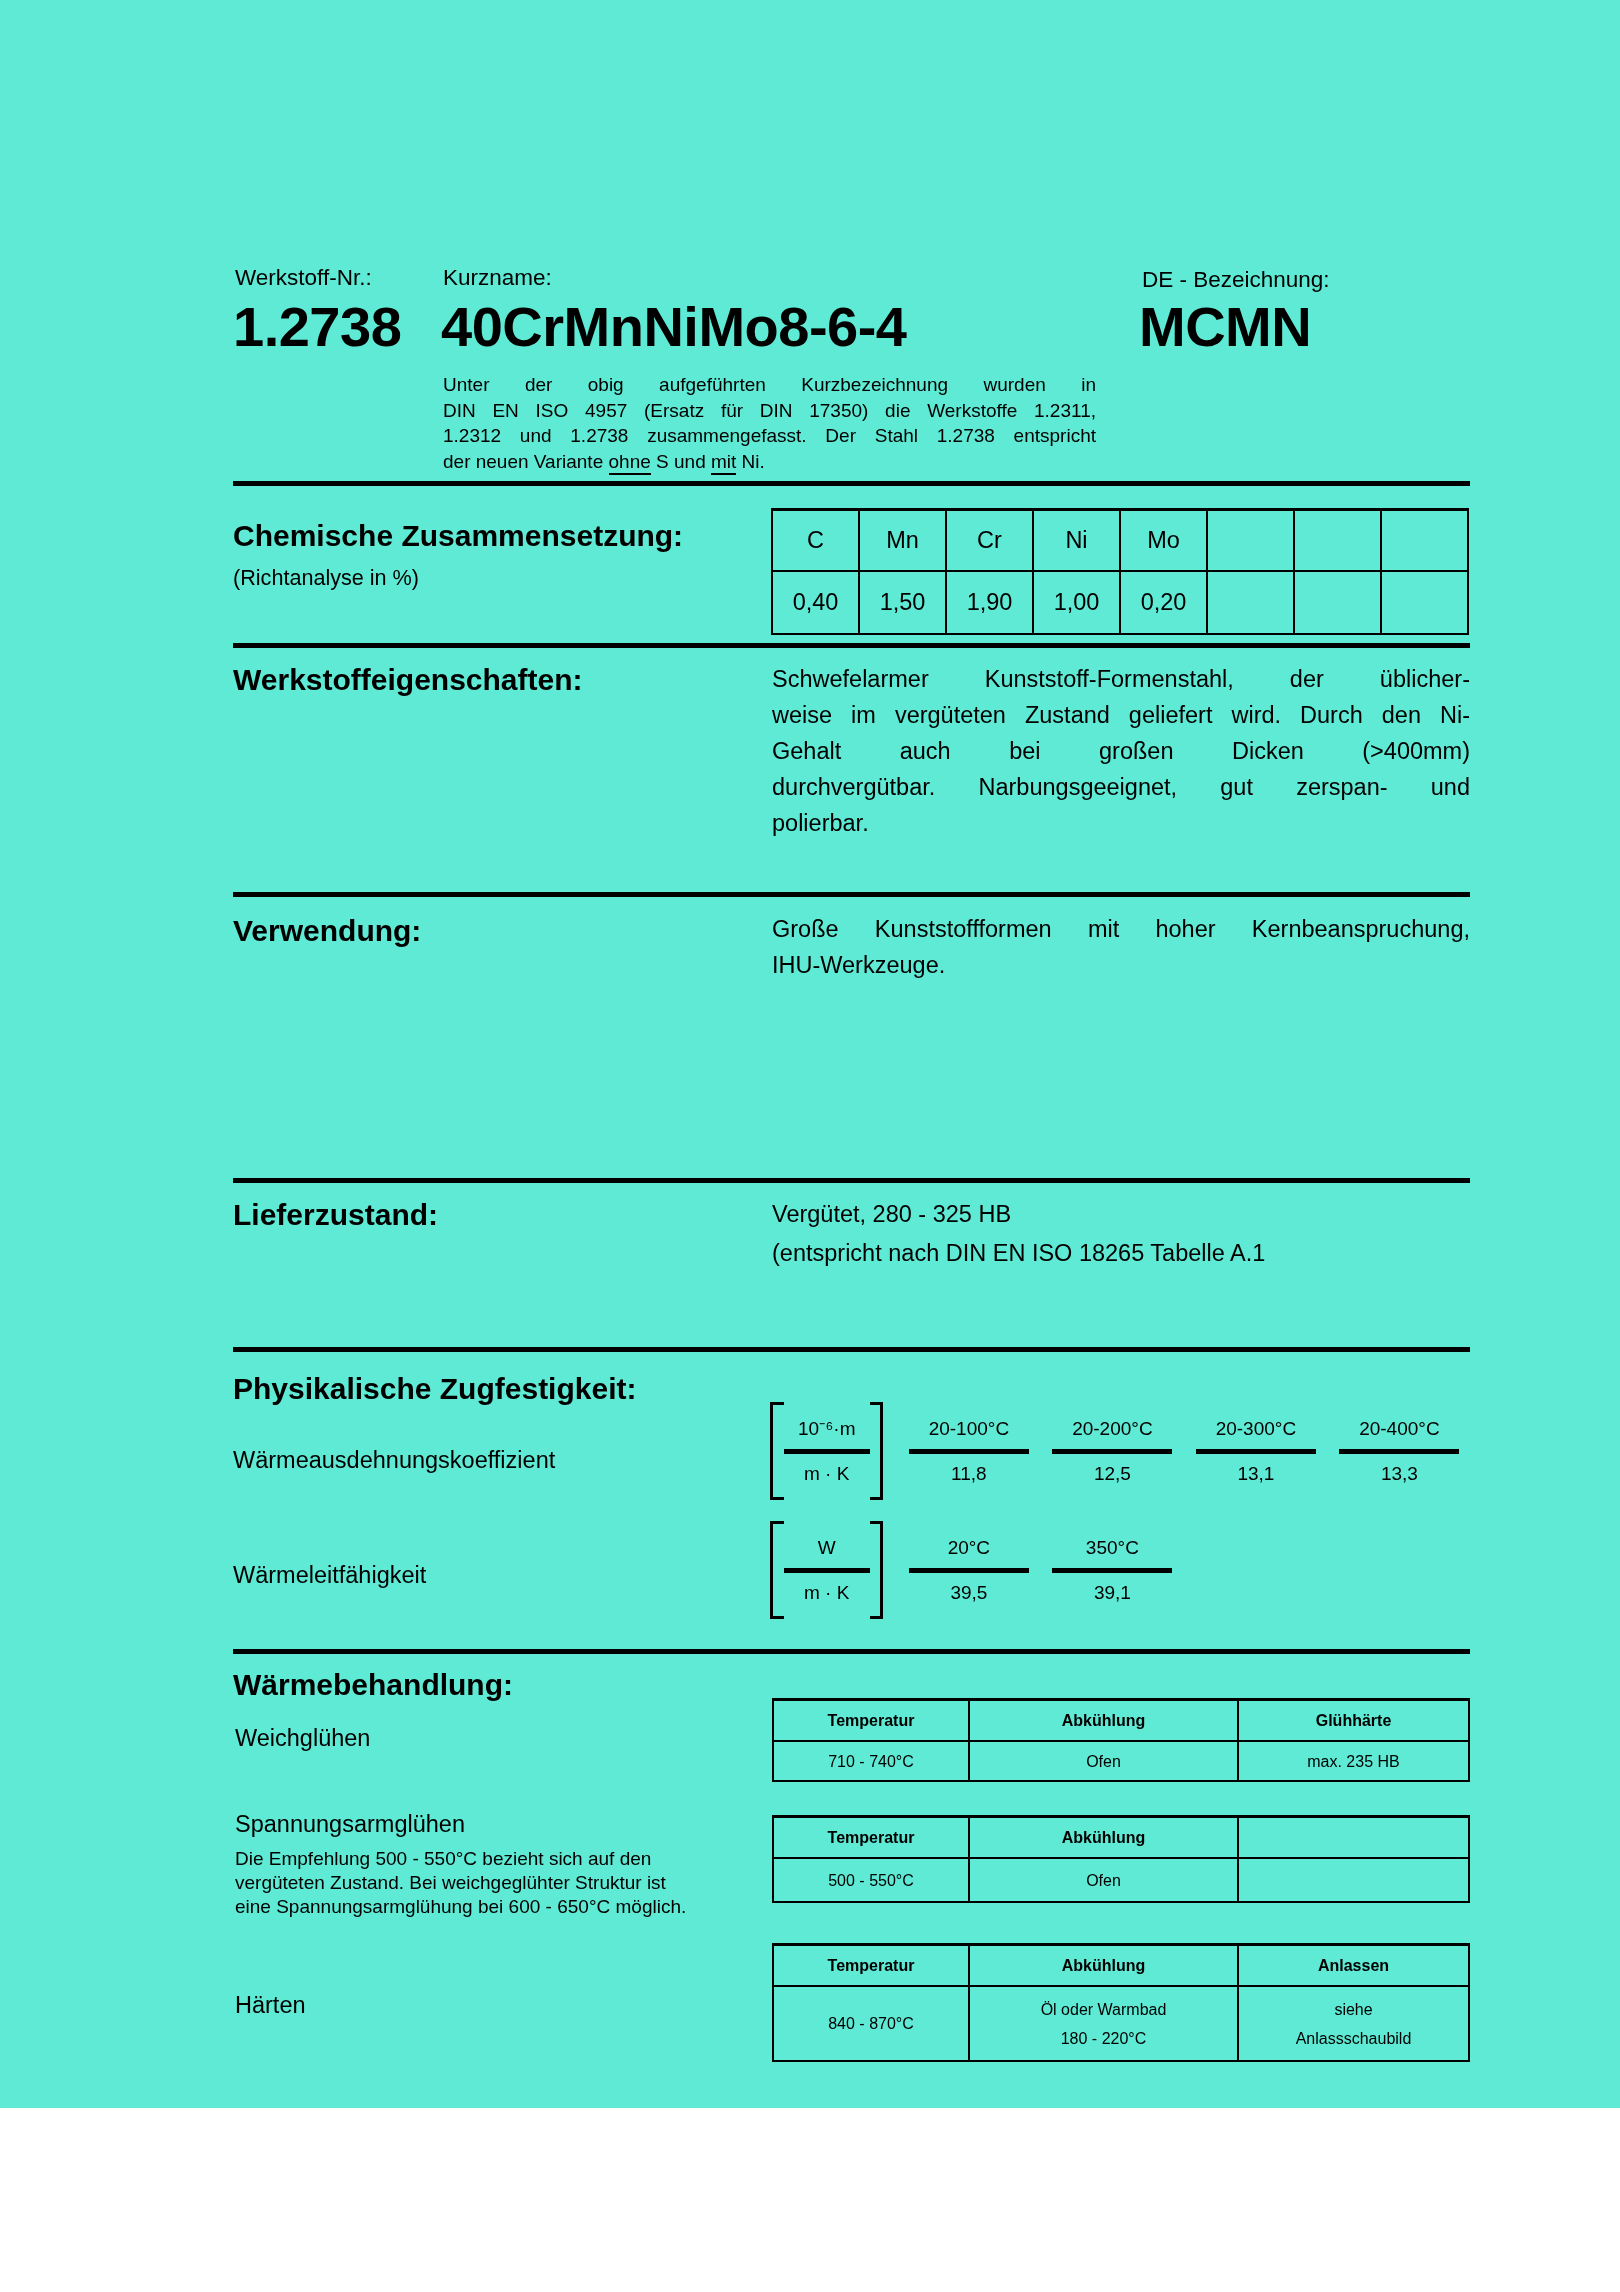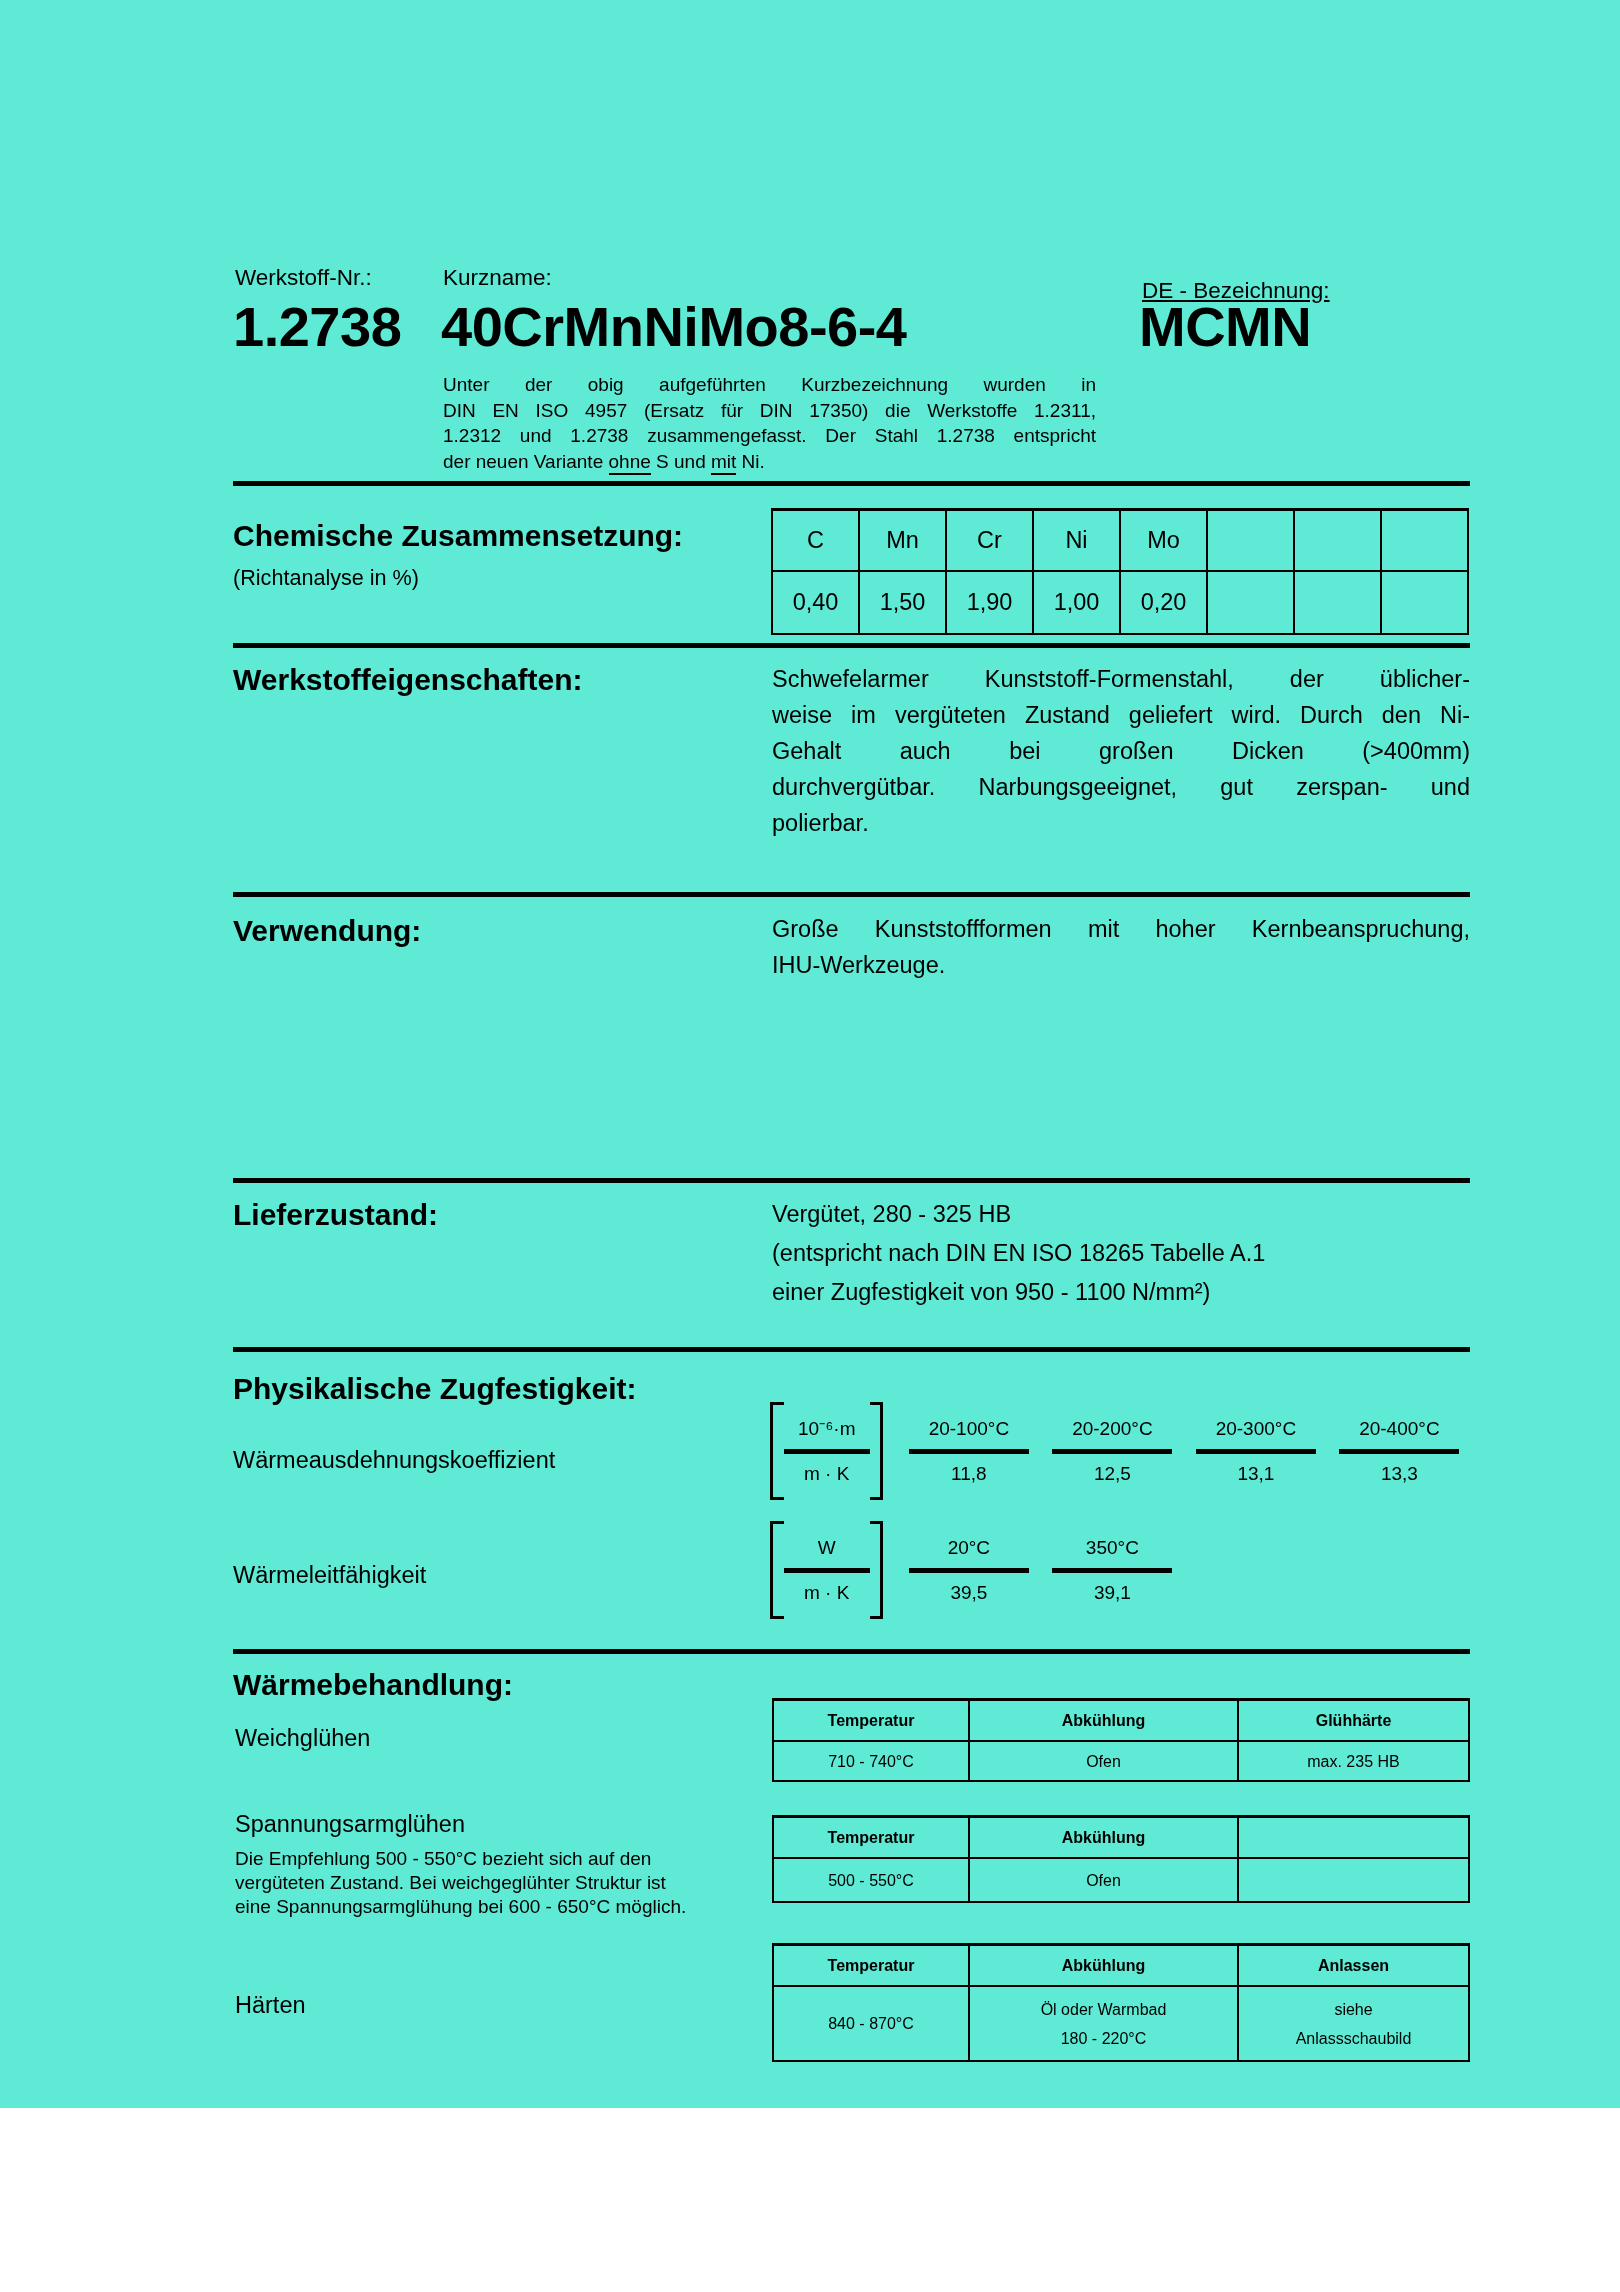--- a/index.html
+++ b/index.html
@@ -59,21 +59,21 @@
   .note{left:235px;top:1847px;font-size:19px;line-height:24px;}
   .note div{white-space:nowrap;}
 </style>
 </head>
 <body>
 
 <div class="page">
 
   <div class="abs lbl" style="left:235px;top:265px;">Werkstoff-Nr.:</div>
   <div class="abs lbl" style="left:443px;top:265px;">Kurzname:</div>
-  <div class="abs lbl" style="left:1142px;top:278px;text-decoration:underline;">DE - Bezeichnung:</div>
+  <div class="abs lbl" style="left:1142px;top:267px;">DE - Bezeichnung:</div>
 
   <div class="abs big" style="left:233px;top:294px;">1.2738</div>
   <div class="abs big" style="left:441px;top:294px;">40CrMnNiMo8-6-4</div>
   <div class="abs big" style="left:1139px;top:294px;">MCMN</div>
 
   <div class="abs intro" id="intro">
       <div class="jl">Unter der obig aufgeführten Kurzbezeichnung wurden in</div>
       <div class="jl">DIN EN ISO 4957 (Ersatz für DIN 17350) die Werkstoffe 1.2311,</div>
       <div class="jl">1.2312 und 1.2738 zusammengefasst. Der Stahl 1.2738 entspricht</div>
       <div><span>der neuen Variante </span><span class="ul">ohne</span><span> S und </span><span class="ul">mit</span><span> Ni.</span></div>
@@ -123,21 +123,20 @@
   <div class="abs h1" style="left:233px;top:914px;">Verwendung:</div>
   <div class="abs rcol" id="verwLines" style="top:911px;line-height:36px;">
       <div class="jl">Große Kunststoffformen mit hoher Kernbeanspruchung,</div>
       <div>IHU-Werkzeuge.</div>
     </div>
 
   <div class="abs h1" style="left:233px;top:1198px;">Lieferzustand:</div>
   <div class="abs rcol" id="liefLines" style="top:1195px;line-height:39px;">
       <div>Vergütet, 280 - 325 HB</div>
       <div>(entspricht nach DIN EN ISO 18265 Tabelle A.1</div>
-      <div>einer Zugfestigkeit von 950 - 1100 N/mm²)</div>
     </div>
 
   <div class="abs h1" style="left:233px;top:1372px;">Physikalische Zugfestigkeit:</div>
 
   <div class="abs plain24" style="left:233px;top:1447px;">Wärmeausdehnungskoeffizient</div>
   <div class="phys" style="top:1402px;">
     <div class="bracket">
       <div class="unit">
         <div class="u-top">10⁻⁶·m</div>
         <div class="fbar"></div>

